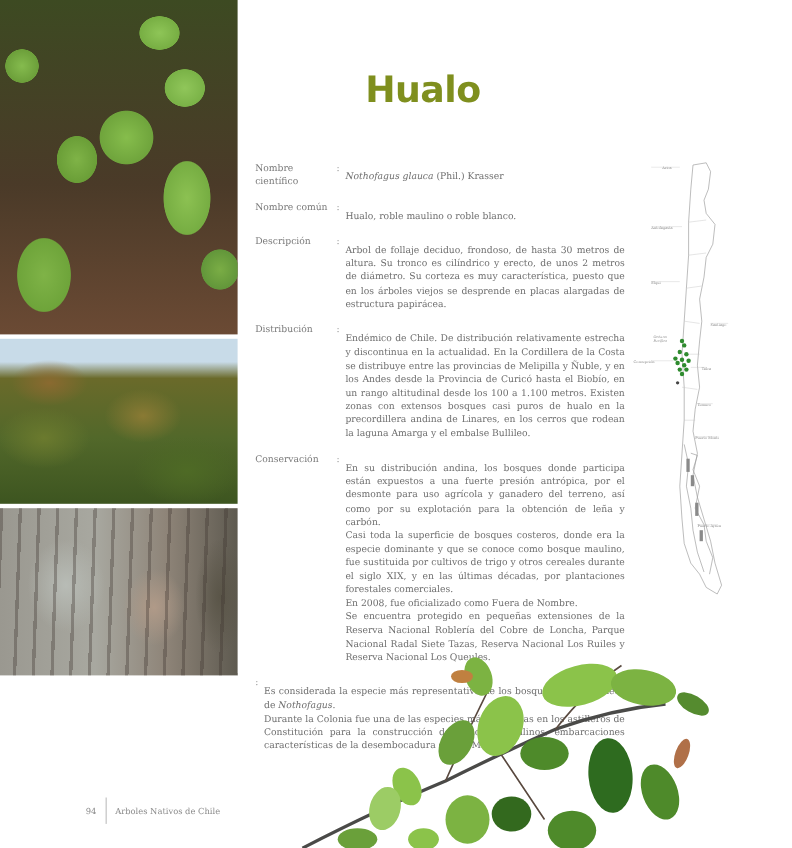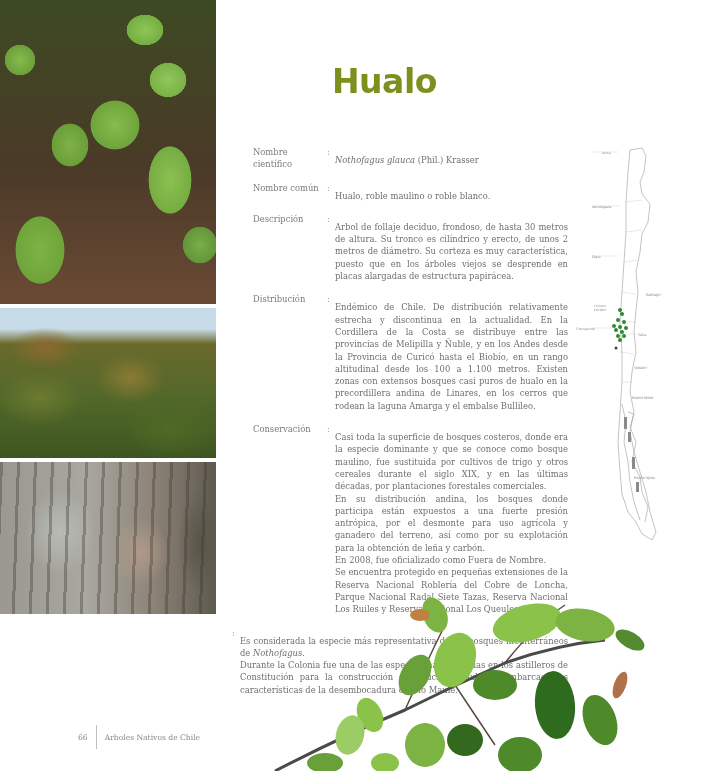--- a/index.html
+++ b/index.html
@@ -34,21 +34,21 @@
         radial-gradient(ellipse 40px 50px at 140px 90px, #b09a88 0%, transparent 70%),
         radial-gradient(ellipse 30px 70px at 200px 80px, #5a5548 0%, transparent 75%),
         linear-gradient(90deg, #9a9890 0%, #a8a8a0 40%, #8e8478 70%, #5e5a50 100%);
     }
 
     .title { position: absolute; left: 332px; top: 62px; font-family: "DejaVu Sans", "Liberation Sans", sans-serif;
       font-size: 33px; color: #7f8f1e; letter-spacing: -0.5px; }
 
     .info { position: absolute; left: 232px; top: 146px; width: 336px; font-size: 8.4px; line-height: 12.3px; }
     .row { display: flex; margin-bottom: 11px; }
-    .row .label { width: 74px; flex: none; color: #7a7a7a; margin-left: 21px; }
+    .row .label { width: 74px; flex: none; color: #7a7a7a; }
     .row .colon { width: 8px; flex: none; color: #999; }
     .row .val { flex: 1; color: #6f6f6f; text-align: justify; margin-top: 8px; }
     .row .val p { margin: 0; }
     em { font-style: italic; }
 
     .map { position: absolute; left: 590px; top: 142px; width: 80px; height: 405px; }
     .map svg { width: 100%; height: 100%; }
     .map-label { position: absolute; font-size: 3.2px; color: #888; white-space: nowrap; }
 
     .branch { position: absolute; left: 255px; top: 585px; width: 420px; height: 186px; }
@@ -84,22 +84,22 @@
   </div>
   <div class="row">
     <span class="label">Distribución</span>
     <span class="colon">:</span>
     <span class="val">Endémico de Chile. De distribución relativamente estrecha y discontinua en la actualidad. En la Cordillera de la Costa se distribuye entre las provincias de Melipilla y Ñuble, y en los Andes desde la Provincia de Curicó hasta el Biobío, en un rango altitudinal desde los 100 a 1.100 metros. Existen zonas con extensos bosques casi puros de hualo en la precordillera andina de Linares, en los cerros que rodean la laguna Amarga y el embalse Bullileo.</span>
   </div>
   <div class="row">
     <span class="label">Conservación</span>
     <span class="colon">:</span>
     <div class="val">
+      <p>En su distribución andina, los bosques donde participa están expuestos a una fuerte presión antrópica, por el desmonte para uso agrícola y ganadero del terreno, así como por su explotación para la obtención de leña y carbón.</p>
       <p>Casi toda la superficie de bosques costeros, donde era la especie dominante y que se conoce como bosque maulino, fue sustituida por cultivos de trigo y otros cereales durante el siglo XIX, y en las últimas décadas, por plantaciones forestales comerciales.</p>
-      <p>En su distribución andina, los bosques donde participa están expuestos a una fuerte presión antrópica, por el desmonte para uso agrícola y ganadero del terreno, así como por su explotación para la obtención de leña y carbón.</p>
       <p>En 2008, fue oficializado como Fuera de Nombre.</p>
       <p>Se encuentra protegido en pequeñas extensiones de la Reserva Nacional Roblería del Cobre de Loncha, Parque Nacional Radal Siete Tazas, Reserva Nacional Los Ruiles y Reserva Nacional Los Queules.</p>
     </div>
   </div>
   <div class="row">
     <span class="colon">:</span>
     <div class="val">
       <p><span>Es considerada la especie más representativa de los bosques mediterráneos de </span><em>Nothofagus</em><span>.</span></p>
       <p>Durante la Colonia fue una de las especies más utilizadas en los astilleros de Constitución para la construcción de faluchos maulinos, embarcaciones características de la desembocadura del río Maule.</p>
     </div>
@@ -163,16 +163,16 @@
     <ellipse cx="170" cy="160" rx="20" ry="22" fill="#7cb342"></ellipse>
     <ellipse cx="210" cy="155" rx="18" ry="16" fill="#33691e"></ellipse>
     <ellipse cx="265" cy="170" rx="22" ry="18" fill="#4e8a2a"></ellipse>
     <ellipse cx="70" cy="178" rx="18" ry="10" fill="#6aa03a"></ellipse>
     <ellipse cx="130" cy="178" rx="14" ry="10" fill="#8bc34a"></ellipse>
     <ellipse cx="365" cy="100" rx="6" ry="14" transform="rotate(20 365 100)" fill="#b07048"></ellipse>
   </svg>
 </div>
 
 <div class="footer">
-  <span class="pgnum">66</span>
+  <span class="pgnum">94</span>
   <span class="divider"></span>
   <span class="booktitle">Arboles Nativos de Chile</span>
 </div>
 
 </body></html>

